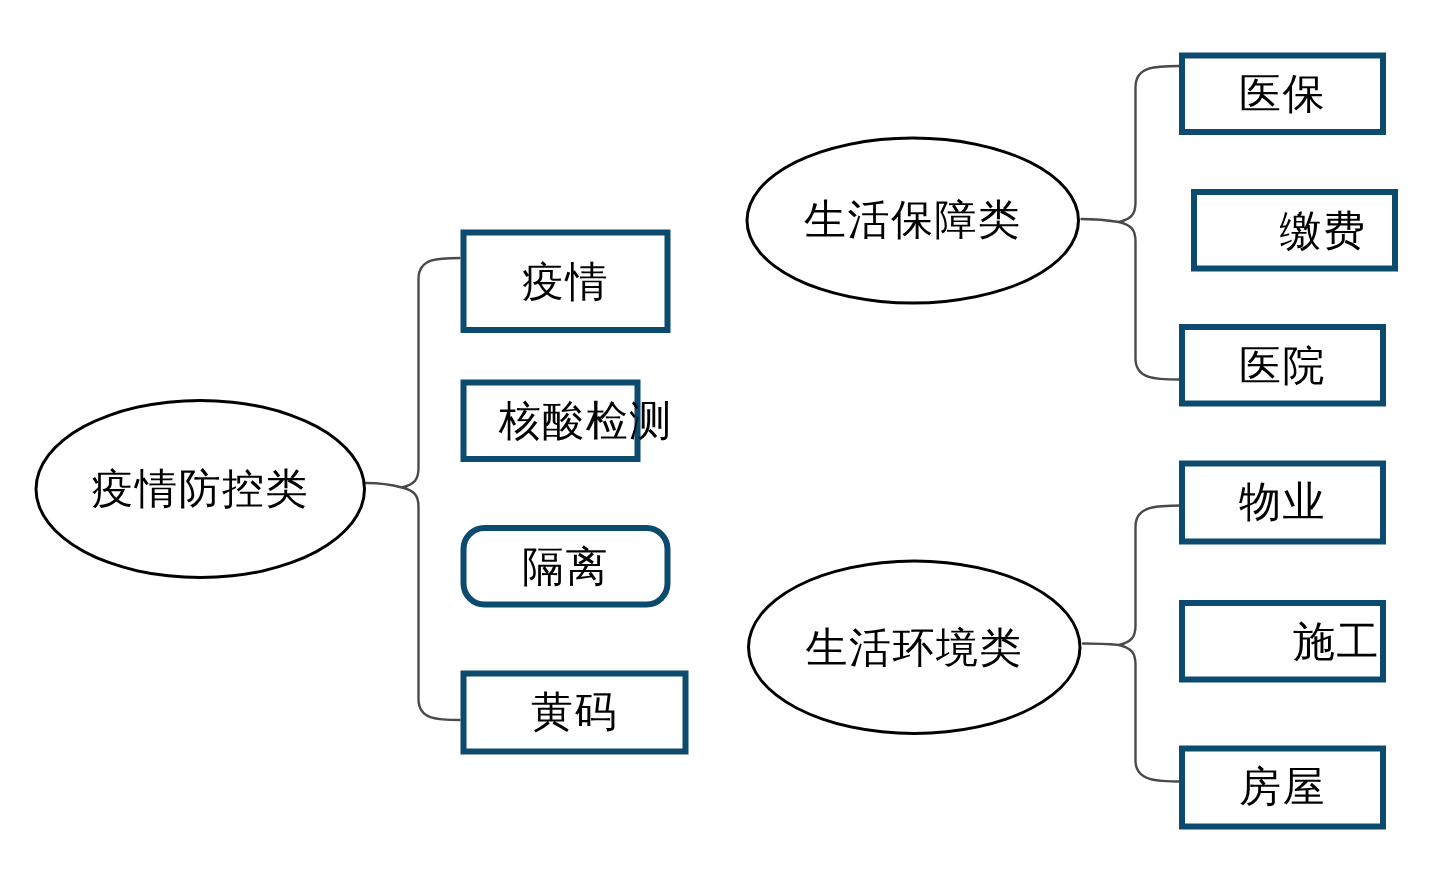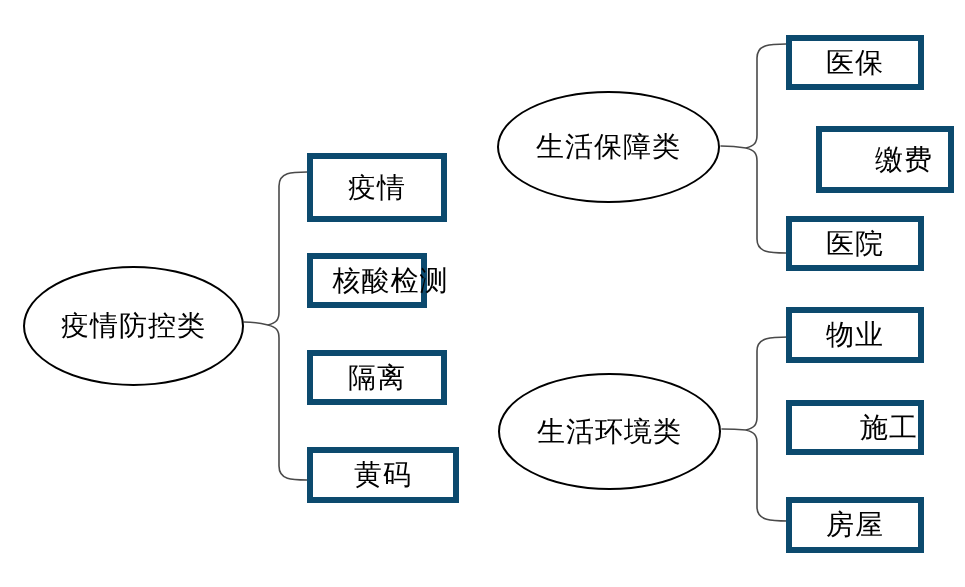--- a/index.html
+++ b/index.html
@@ -33,39 +33,39 @@
     letter-spacing: 1px;
     white-space: nowrap;
     background: #ffffff;
   }
   .ellipse {
     border: 2px solid #000000;
     border-radius: 50%;
     justify-content: center;
   }
   .box {
-    border: 6px solid #0c4a6e;
+    border: 4px solid #0c4a6e;
     border-radius: 0;
   }
   
   .e-epidemic   { left: 23px;  top: 266px; width: 221px; height: 120px; font-family: Liberation Serif, serif; }
   
   .e-life       { left: 497px; top: 91px;  width: 223px; height: 112px; }
   
   .e-env        { left: 498px; top: 373px; width: 223px; height: 117px; }
 
   
   .b-yiqing     { left: 307px; top: 153px; width: 140px; height: 69px; }
   .b-hesuan     { left: 307px; top: 253px; width: 120px; height: 55px; padding-left: 47px; }
-  .b-geli       { left: 307px; top: 350px; width: 140px; height: 55px; }
+  .b-geli       { left: 307px; top: 350px; width: 140px; height: 55px; border-radius: 16px; }
   .b-huangma    { left: 307px; top: 447px; width: 152px; height: 56px; }
 
   
   .b-yibao      { left: 786px; top: 35px;  width: 138px; height: 55px; }
-  .b-jiaofei    { left: 816px; top: 126px; width: 138px; height: 67px; padding-left: 38px; }
+  .b-jiaofei    { left: 794px; top: 126px; width: 138px; height: 55px; padding-left: 38px; }
   .b-yiyuan     { left: 786px; top: 216px; width: 138px; height: 55px; }
 
   
   .b-wuye       { left: 786px; top: 307px; width: 138px; height: 56px; }
   .b-shigong    { left: 786px; top: 400px; width: 138px; height: 55px; justify-content: flex-end; }
   .b-fangwu     { left: 786px; top: 497px; width: 138px; height: 56px; }
 </style>
 </head>
 <body>
 

